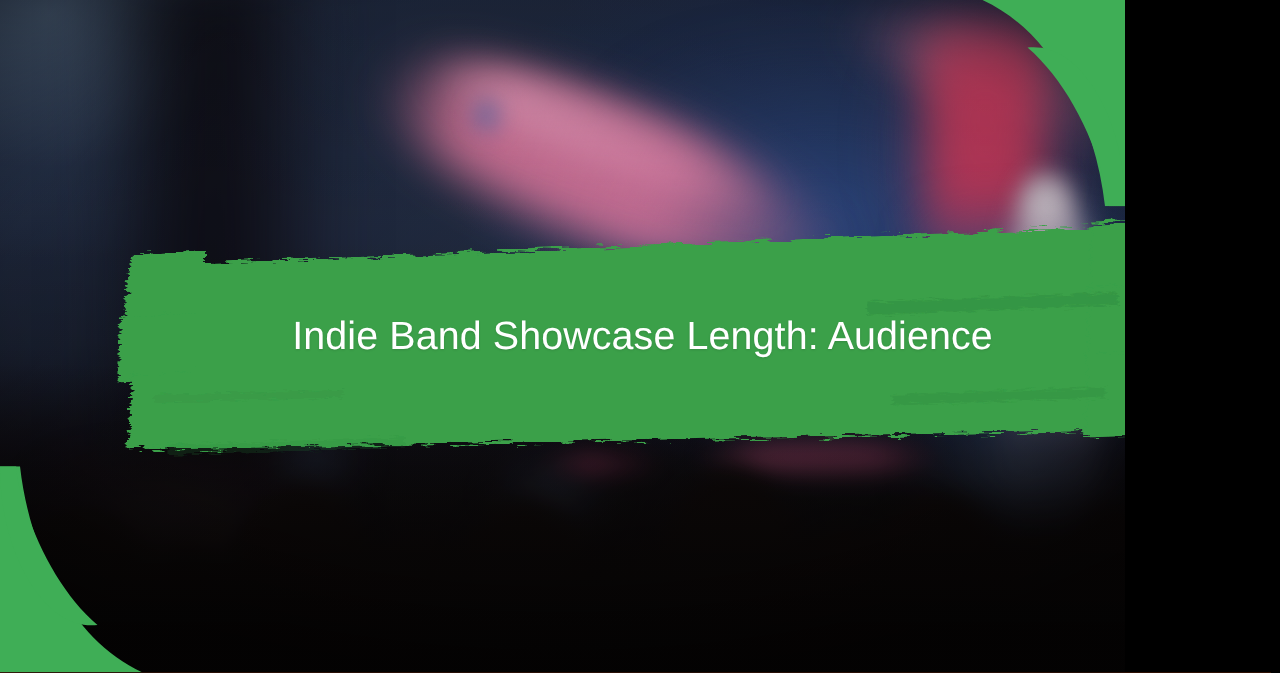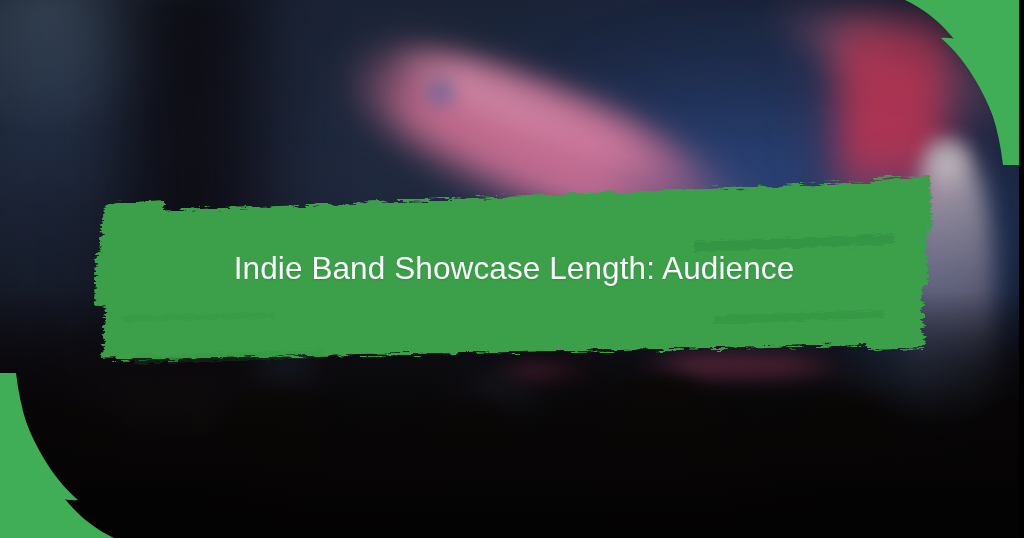--- a/index.html
+++ b/index.html
@@ -7,21 +7,21 @@
     margin: 0;
     padding: 0;
     background: #000;
   }
   body {
     font-family: "Liberation Sans", sans-serif;
   }
 
   #banner {
     position: relative;
-    width: 1019px;
+    width: 900px;
     height: 538px;
     overflow: hidden;
     background: #c2410c;
   }
 
   
   .photo {
     position: absolute;
     inset: 0;
     overflow: hidden;

